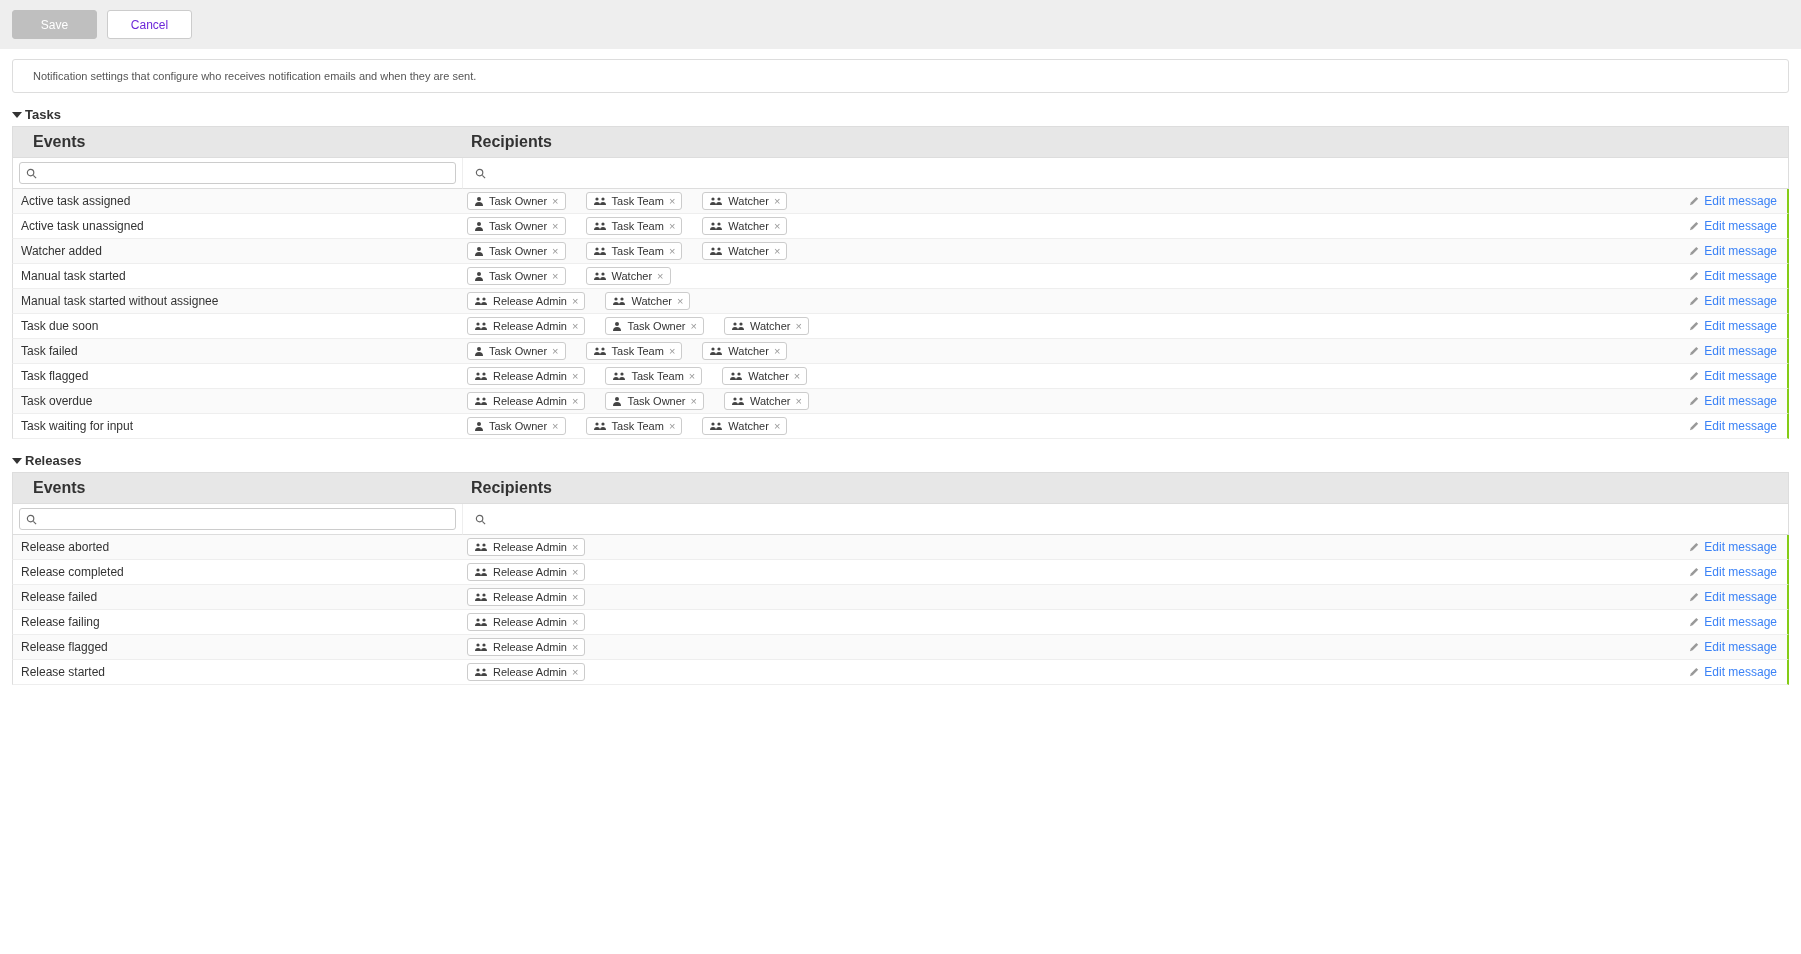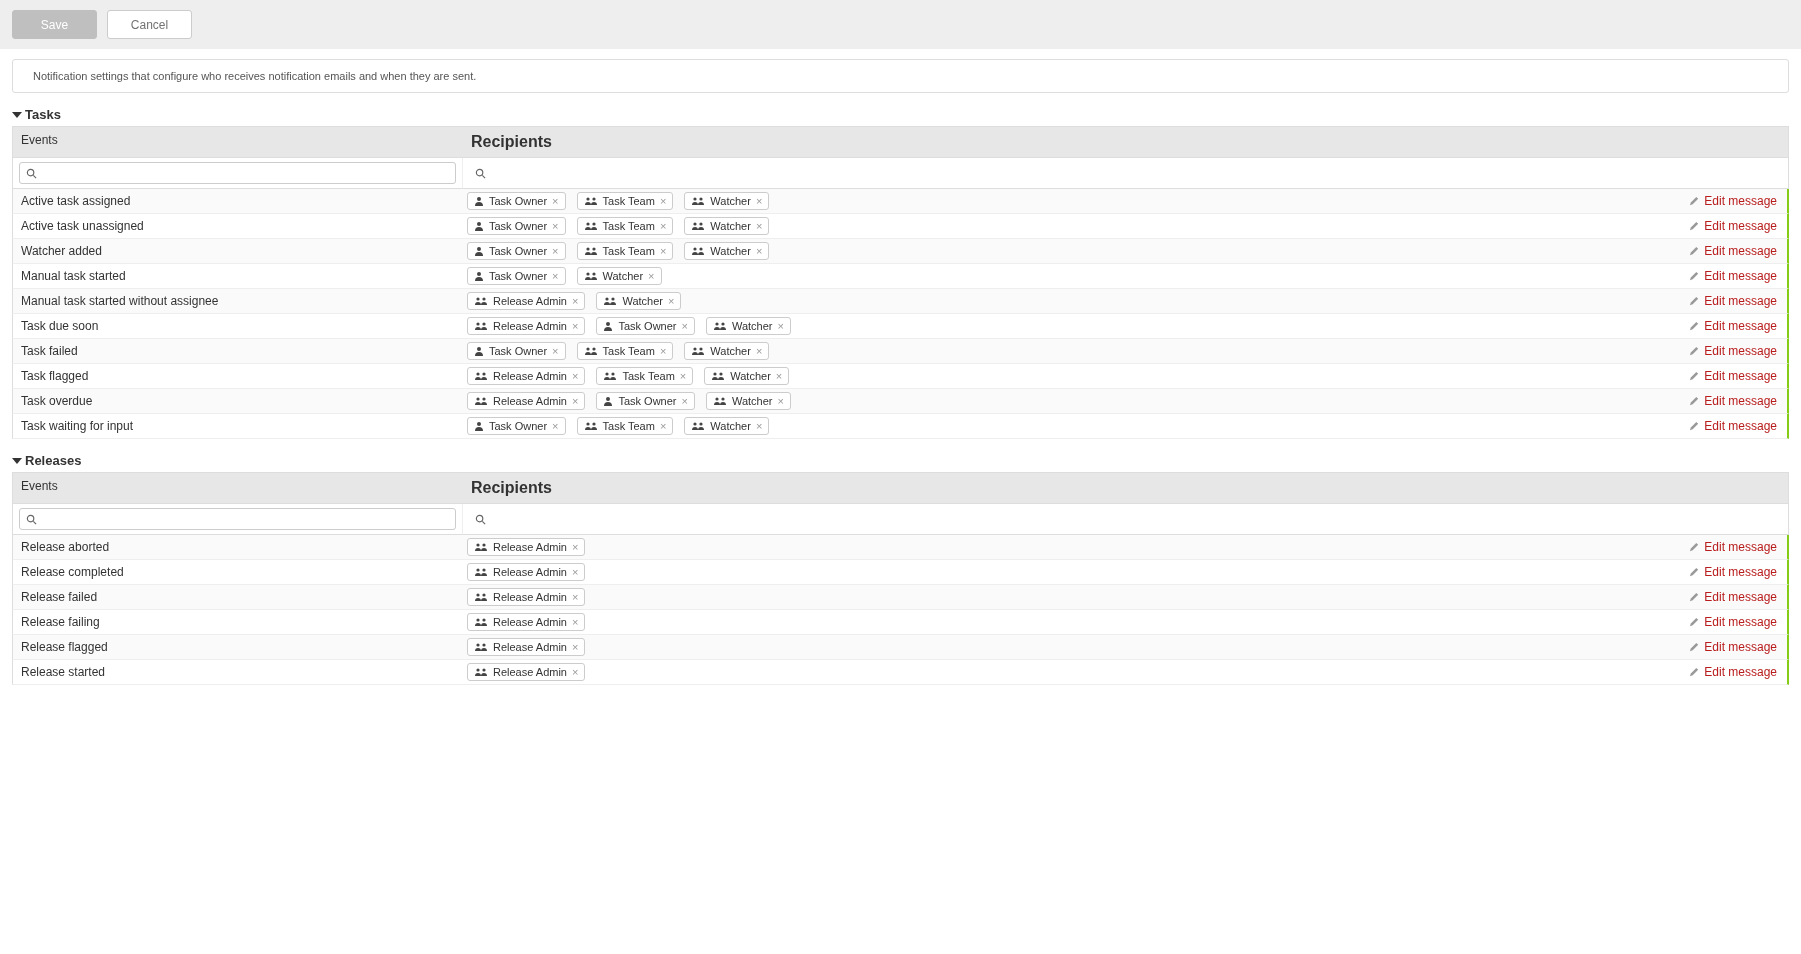--- a/index.html
+++ b/index.html
@@ -27,21 +27,21 @@
     justify-content: center;
     padding: 0 14px;
   }
   .btn-save {
     background: #bfbfbf;
     color: #fff;
     border: 1px solid #bfbfbf;
   }
   .btn-cancel {
     background: #fff;
-    color: #737373;
+    color: #6d28d9;
     border: 1px solid #ccc;
   }
   .description-box {
     margin: 10px 12px;
     border: 1px solid #ddd;
     border-radius: 3px;
     padding: 10px 20px;
     font-size: 11px;
     color: #555;
     background: #fff;
@@ -67,23 +67,23 @@
     margin-right: 2px;
   }
   .table-head {
     display: flex;
     background: #e7e7e7;
     border: 1px solid #ddd;
   }
   .col-events {
     width: 450px;
     flex-shrink: 0;
-    padding: 6px 8px;
-    font-weight: 400;
-    font-size: 12px;
+    padding: 6px 20px;
+    font-weight: 700;
+    font-size: 16px;
   }
   .col-recipients {
     flex: 1;
     padding: 6px 8px;
     font-weight: 700;
     font-size: 16px;
   }
   .filters {
     display: flex;
     border-left: 1px solid #ddd;
@@ -123,29 +123,29 @@
     flex-shrink: 0;
     padding: 5px 8px;
     font-size: 12px;
     color: #333;
   }
   .row-recipients {
     flex: 1;
     padding: 3px 4px;
     display: flex;
     flex-wrap: wrap;
-    gap: 11px;
+    gap: 20px;
     align-items: center;
   }
   .row-action {
     padding: 4px 10px;
     display: flex;
     align-items: center;
     gap: 4px;
-    color: #b91c1c;
+    color: #3b82f6;
     cursor: pointer;
     font-size: 12px;
   }
   .chip {
     display: inline-flex;
     align-items: center;
     gap: 5px;
     border: 1px solid #ccc;
     border-radius: 3px;
     background: #fff;

